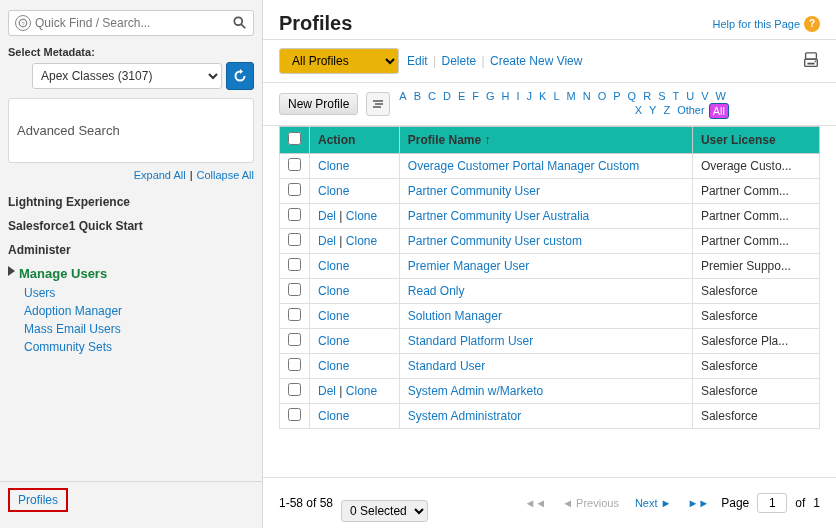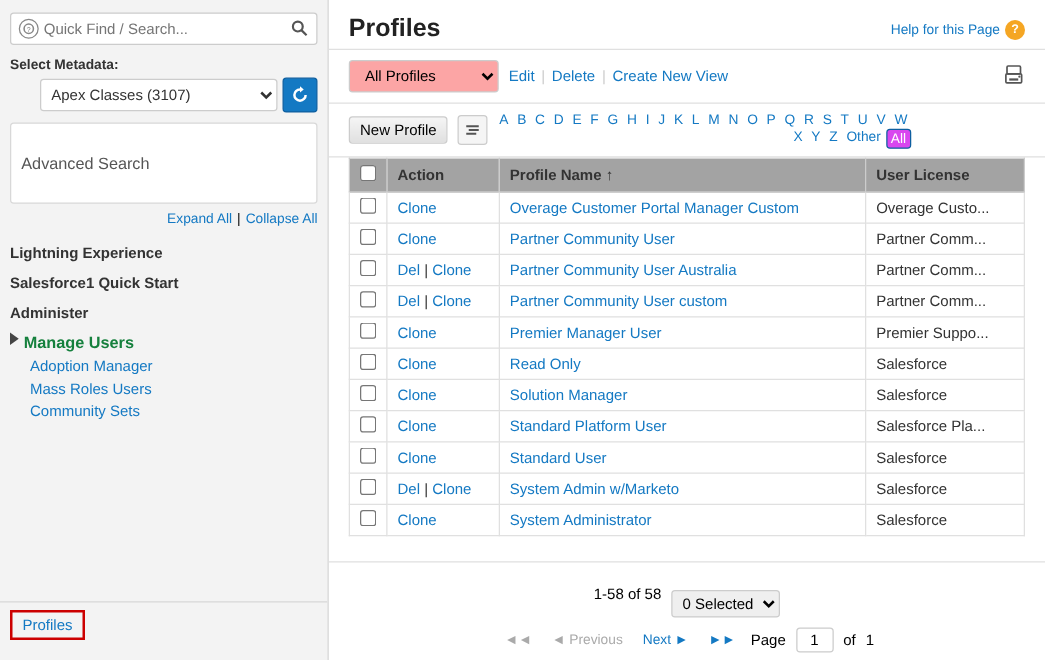--- a/index.html
+++ b/index.html
@@ -187,21 +187,21 @@
     .toolbar-left {
       display: flex;
       align-items: center;
       gap: 8px;
     }
     .view-select {
       font-size: 12px;
       border: 1px solid #ccc;
       border-radius: 3px;
       padding: 4px 8px;
-      background: #fca5a5;
+      background: #eab308;
       min-width: 120px;
     }
     .toolbar-links { font-size: 12px; color: #1479c3; }
     .toolbar-links a { color: #1479c3; cursor: pointer; text-decoration: none; }
     .toolbar-links span { color: #ccc; margin: 0 2px; }
 
     .print-icon svg { width: 18px; height: 18px; fill: #555; }
 
     .alpha-bar {
       display: flex;
@@ -268,21 +268,21 @@
       overflow-y: auto;
       overflow-x: auto;
       padding: 0 16px;
     }
     table {
       width: 100%;
       border-collapse: collapse;
       font-size: 12px;
     }
     thead th {
-      background: #a3a3a3;
+      background: #14b8a6;
       border: 1px solid #ccc;
       padding: 5px 8px;
       text-align: left;
       font-weight: bold;
       color: #333;
       white-space: nowrap;
     }
     tbody tr { border-bottom: 1px solid #e8e8e8; }
     tbody td {
       padding: 4px 8px;
@@ -295,21 +295,20 @@
 
     
     .pagination {
       display: flex;
       align-items: center;
       padding: 6px 16px;
       border-top: 1px solid #e0e0e0;
       gap: 8px;
       font-size: 12px;
       justify-content: space-between;
-      flex-direction: column;
     }
     .pagination-left { display: flex; align-items: center; gap: 8px; }
     .pagination-right { display: flex; align-items: center; gap: 8px; }
     .pagination-select {
       font-size: 12px;
       border: 1px solid #ccc;
       border-radius: 3px;
       padding: 2px 4px;
       margin-top: 16px;
     }
@@ -391,22 +390,23 @@
   <div class="sidebar-section-header">Salesforce1 Quick Start</div>
 
 
   <div class="sidebar-section-header">Administer</div>
 
   <div class="sidebar-sub-section">
     <div class="sidebar-sub-header">
       <span class="triangle"></span>
       <span>Manage Users</span>
     </div>
+    <div class="sidebar-nav-item">Users</div>
     <div class="sidebar-nav-item">Adoption Manager</div>
-    <div class="sidebar-nav-item">Mass Roles Users</div>
+    <div class="sidebar-nav-item">Mass Email Users</div>
     <div class="sidebar-nav-item">Community Sets</div>
   </div>
 
   <div style="flex:1"></div>
 
   <div class="sidebar-profiles-bottom">
     <a class="profiles-link-boxed">Profiles</a>
   </div>
 </div>
 

